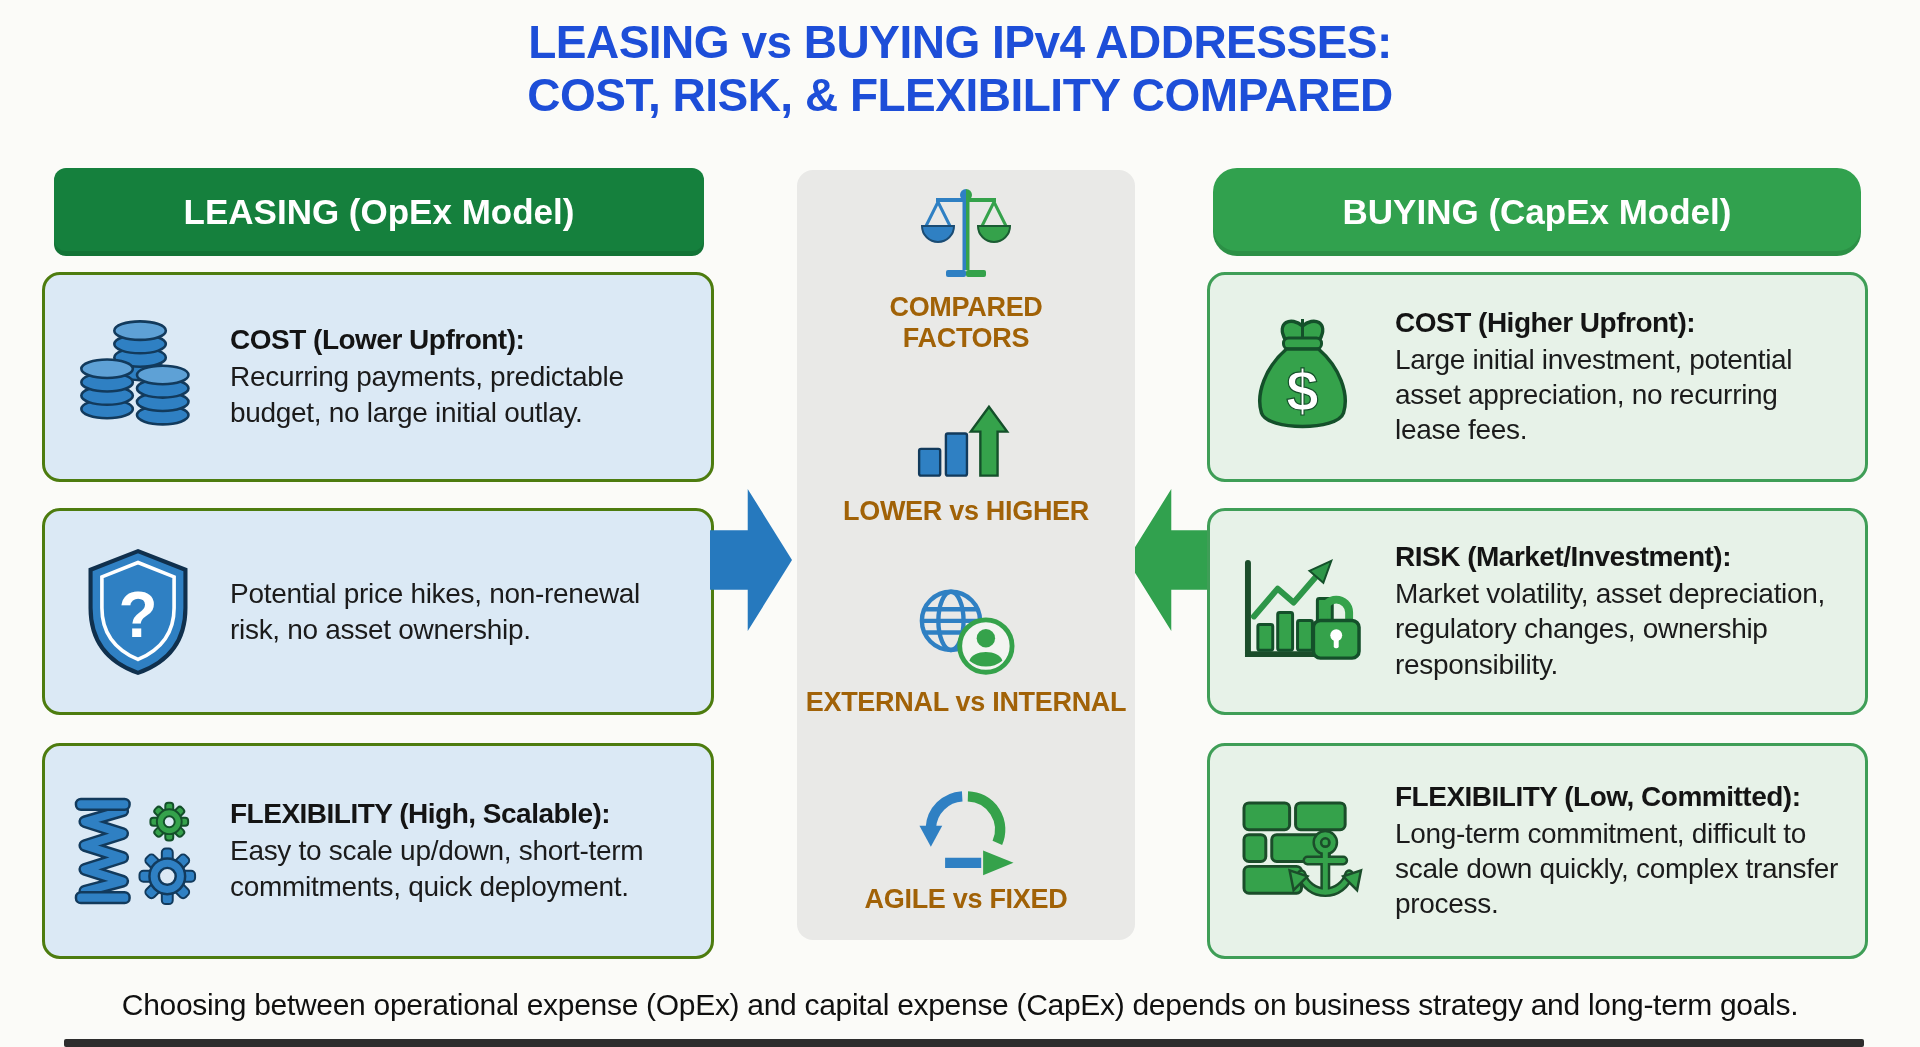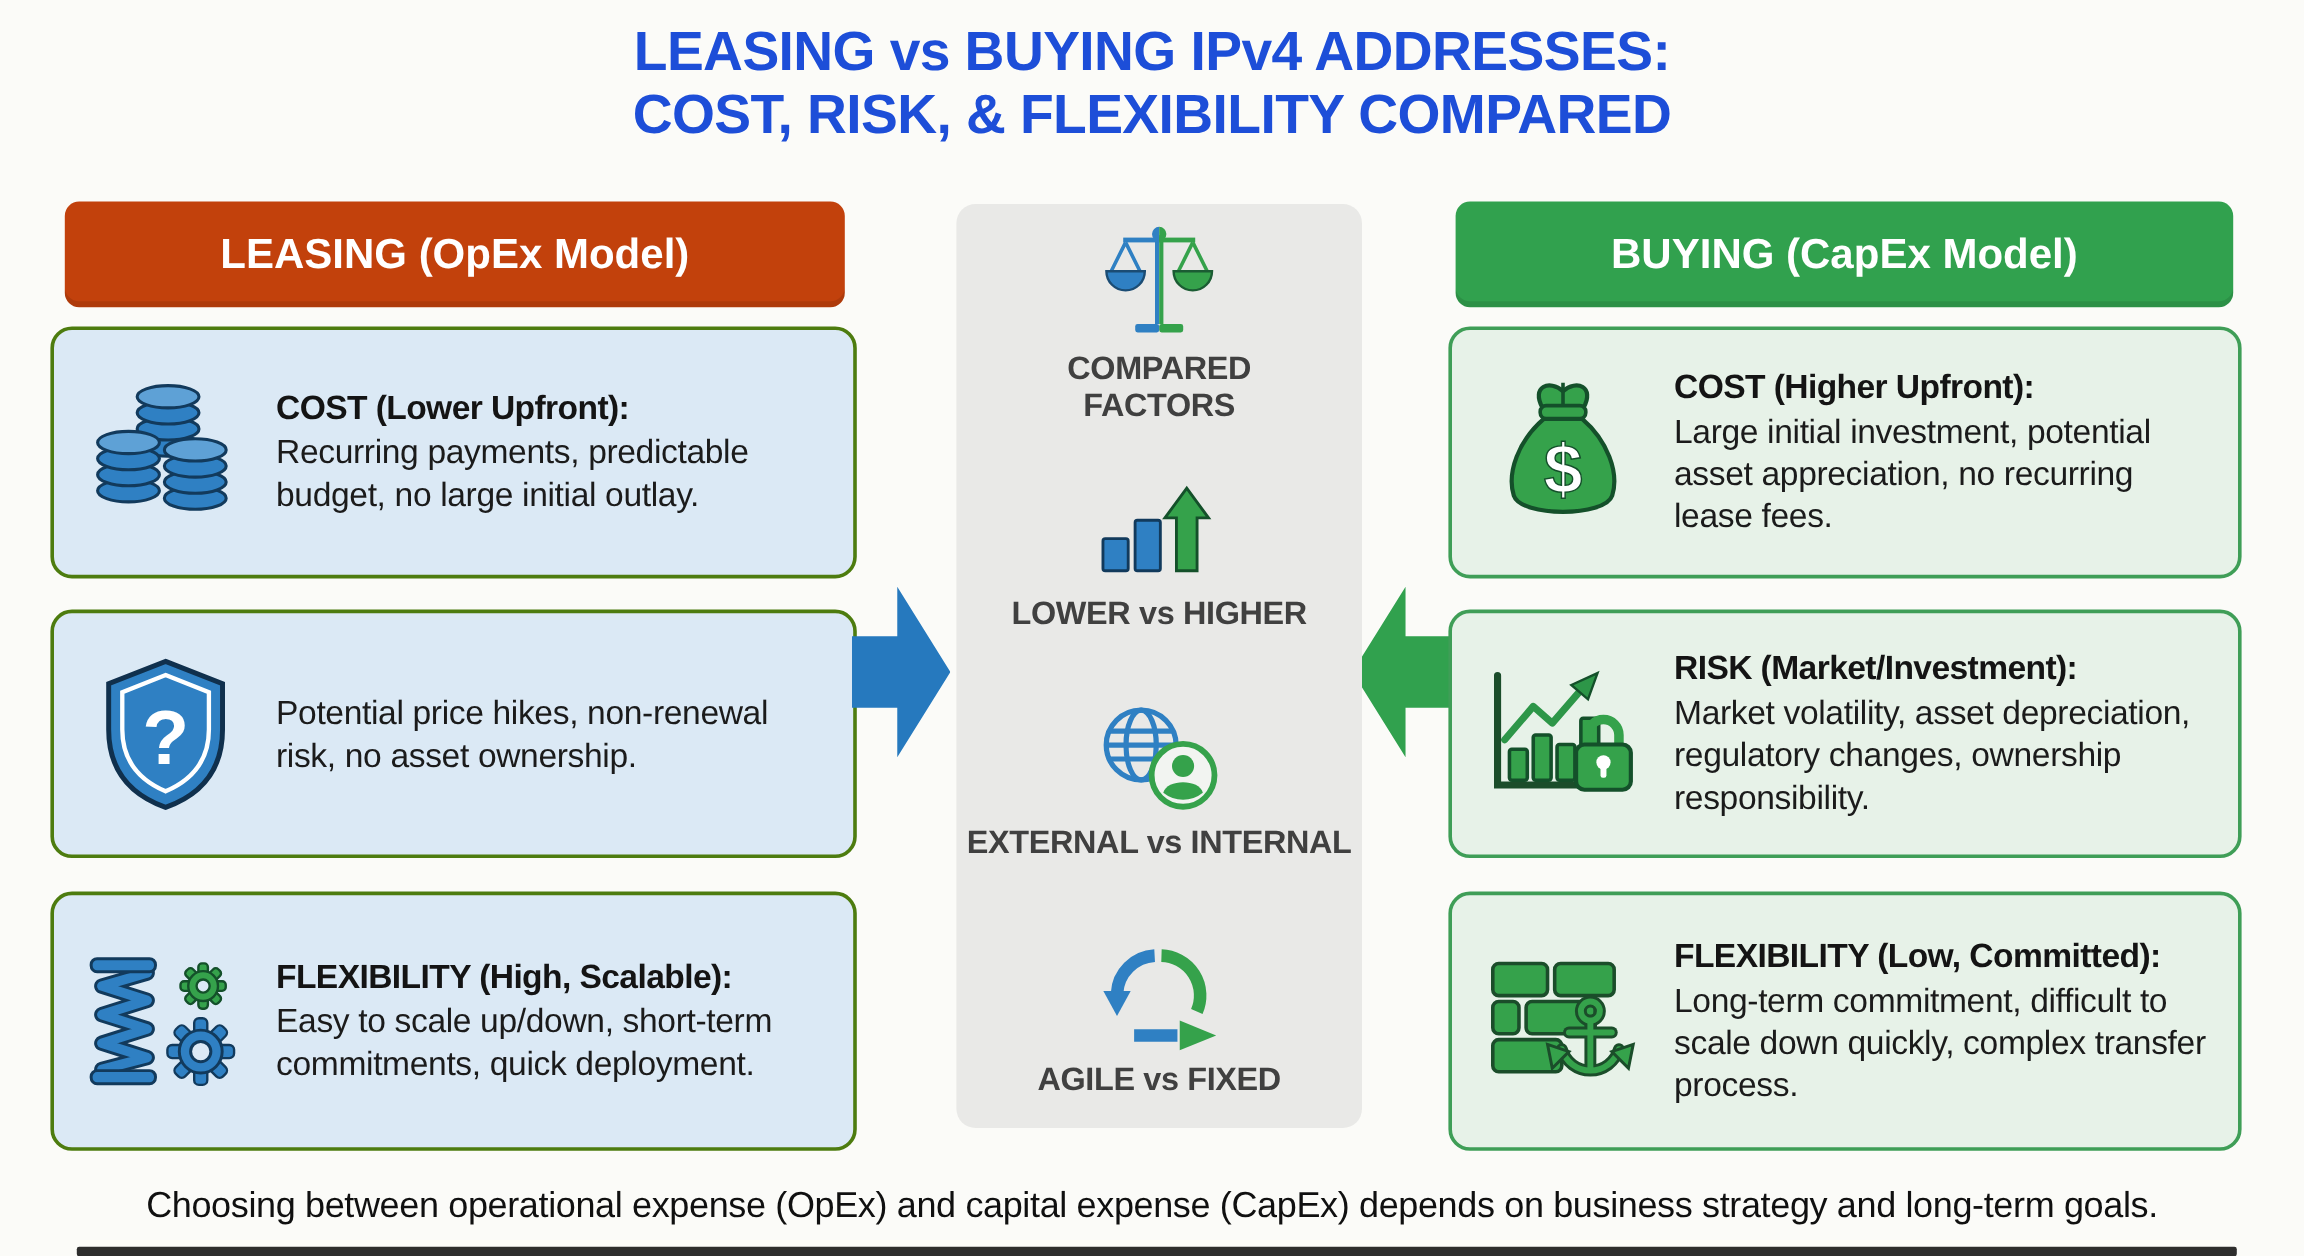--- a/index.html
+++ b/index.html
@@ -6,38 +6,38 @@
   html,body { background:#ffffff; }
   body { font-family: "Liberation Sans", sans-serif; }
   .canvas { position:relative; width:1920px; height:1047px; background:#fbfbf8; overflow:hidden; }
 
   .title { position:absolute; top:16px; left:0; width:100%; text-align:center;
            font-weight:bold; font-size:46px; line-height:1.16; color:#1d4ed8; letter-spacing:-0.5px; }
 
   .col-header { position:absolute; height:88px; border-radius:12px; display:flex; align-items:center;
                 justify-content:center; color:#ffffff; font-weight:bold; font-size:35px;
                 box-shadow: inset 0 -5px 0 rgba(0,0,0,0.10); }
-  .header-blue  { left:54px;  top:168px; width:650px; background:#c2410c;text-align:center; }
-  .header-green { left:1213px; top:168px; width:648px; background:#31a14e; }
+  .header-blue  { left:54px;  top:168px; width:650px; background:#15803d;text-align:center; }
+  .header-green { left:1213px; top:168px; width:648px; background:#31a14e;border-radius:24px; }
 
   .card { position:absolute; display:flex; align-items:center; border-radius:18px; }
   .card-blue  { left:42px;   width:672px; background:#dbe9f5; border:3px solid #4d7c0f; }
   .card-green { left:1207px; width:661px; background:#e7f2e8; border:3px solid #3f9e57; }
   .row1 { top:272px; height:210px; }
   .row2 { top:508px; height:207px; }
   .row3 { top:743px; height:216px; }
 
   .icon-box { width:185px; flex:0 0 auto; display:flex; align-items:center; justify-content:center; }
   .card-text { flex:1; padding-right:18px; }
   .card-heading { font-size:28px; font-weight:bold; color:#141414; letter-spacing:-0.5px; margin-bottom:3px; }
   .card-body { font-size:28px; color:#1b1b1b; letter-spacing:-0.3px; line-height:1.26; }
 
   .center-col { position:absolute; left:797px; top:170px; width:338px; height:770px;
                 background:#e9e9e7; border-radius:16px; display:flex; flex-direction:column; align-items:center; }
-  .center-label { font-weight:bold; font-size:27px; color:#404040; text-align:center; line-height:1.15; letter-spacing:-0.3px; }
+  .center-label { font-weight:bold; font-size:27px; color:#a16207; text-align:center; line-height:1.15; letter-spacing:-0.3px; }
   .w-narrow { max-width:210px; }
   .ci { display:flex; align-items:center; justify-content:center; }
   .ci-scale { margin-top:16px; height:100px; }
   .lbl1 { margin-top:6px; }
   .ci-bars { margin-top:46px; height:90px; }
   .lbl2 { margin-top:6px; }
   .ci-globe { margin-top:56px; height:98px; }
   .lbl3 { margin-top:6px; }
   .ci-cycle { margin-top:66px; height:94px; }
   .lbl4 { margin-top:6px; }

